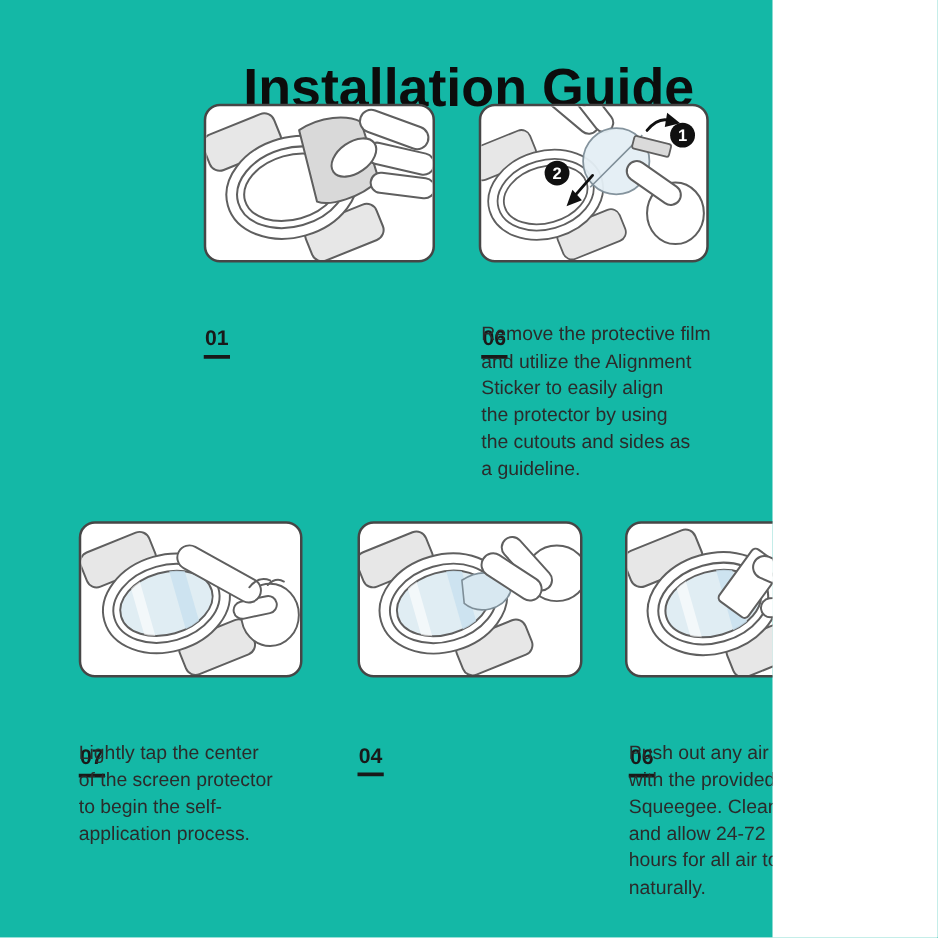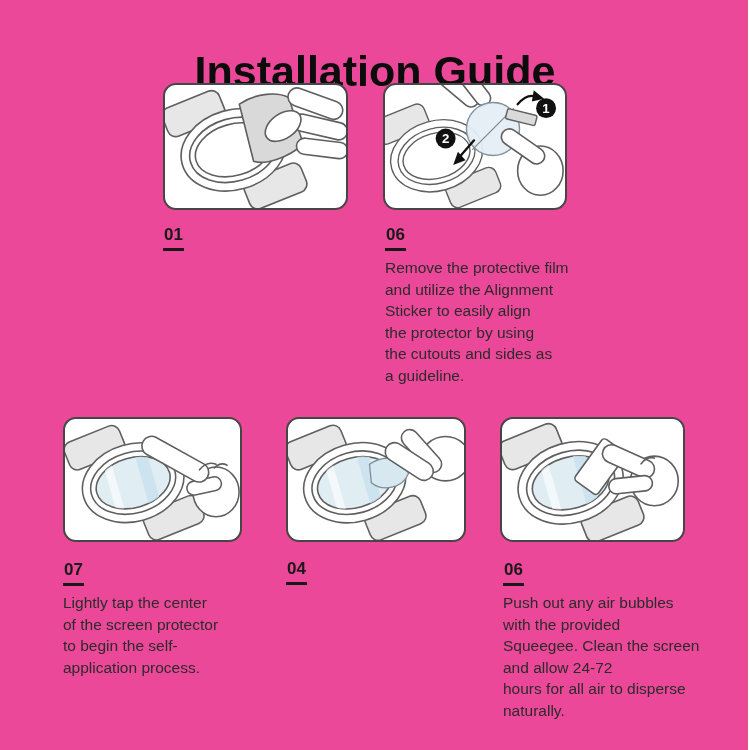--- a/index.html
+++ b/index.html
@@ -1,36 +1,36 @@
 <!DOCTYPE html>
 <html><head>
 <meta charset="utf-8">
 <style>
   html,body{margin:0;padding:0;background:#ffffff;}
   .canvas{
-    position:relative;width:748px;height:750px;background:#ec4899;
+    position:relative;width:618px;height:750px;background:#14b8a6;
     font-family:"Liberation Sans",sans-serif;color:#2b2b2b;overflow:hidden;
   }
   .title{
     position:absolute;top:21px;left:0;width:750px;text-align:center;
     font-size:43px;font-weight:bold;color:#0c0c0c;letter-spacing:0;line-height:1;
   }
   .illus-box{
     position:absolute;border:2px solid #464646;border-radius:13px;
     background:#fff;box-sizing:border-box;overflow:hidden;
   }
   #b1{left:163px;top:83px;width:185px;height:127px}
   #b2{left:383px;top:83px;width:184px;height:127px}
   #b3{left:63px;top:417px;width:179px;height:125px}
   #b4{left:286px;top:417px;width:180px;height:125px}
   #b5{left:500px;top:417px;width:185px;height:125px}
   .art{width:100%;height:100%;display:block}
   .stepnum{
     position:absolute;font-size:17px;font-weight:bold;color:#191919;
-    border-bottom:3px solid #191919;padding:0 1px 3px 1px;line-height:1.1;
+    border-bottom:3px solid #191919;padding:0 1px 3px 1px;line-height:1.1;margin-top:36px;
   }
   #n1{left:163px;top:226px} #n2{left:385px;top:226px}
   #n3{left:63px;top:561px}  #n4{left:286px;top:560px} #n5{left:503px;top:561px}
   .desc{
     position:absolute;font-size:15.5px;line-height:21.5px;
     white-space:pre;color:#2b2b2b;
   }
   #d1{left:163px;top:257px} #d2{left:385px;top:257px}
   #d3{left:63px;top:592px}  #d4{left:286px;top:592px} #d5{left:503px;top:592px}
   

